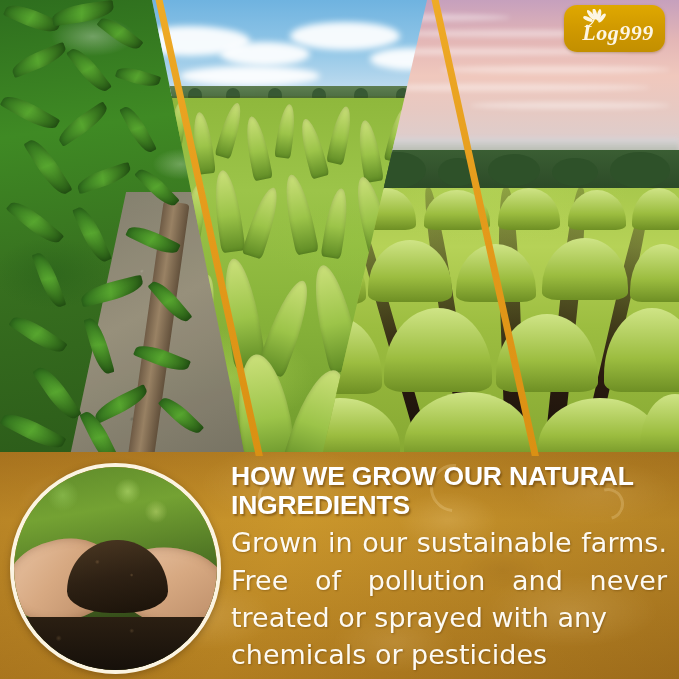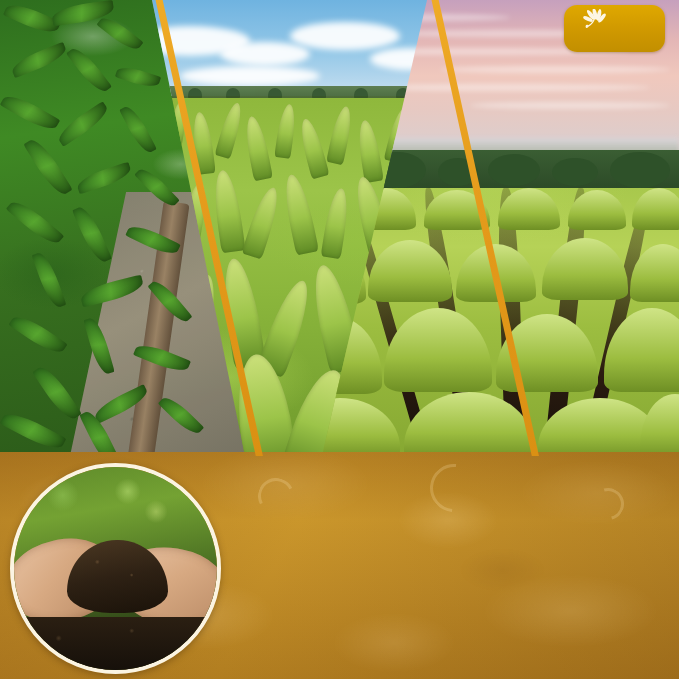--- a/index.html
+++ b/index.html
@@ -534,29 +534,39 @@
     <div class="band-swirl" style="left:592px; top:36px; width:26px; height:26px; transform:rotate(120deg);"></div>
 
     <div class="soil-circle">
       <div class="soil-bokeh"></div>
       <div class="soil-hand" style="left:-4%;  top:36%; width:54%; height:40%; transform:rotate(-12deg);"></div>
       <div class="soil-hand" style="left:50%; top:40%; width:54%; height:38%; transform:rotate(10deg);"></div>
       <div class="soil-mound"></div>
       <div class="soil-floor"></div>
     </div>
 
+    <div class="band-text">
+      <h2 class="headline">HOW WE GROW OUR NATURAL INGREDIENTS</h2>
+      <p class="bodycopy">
+        <span>Grown in our sustainable farms.</span>
+        <span>Free of pollution and never</span>
+        <span>treated or sprayed with any</span>
+        <span class="lastline">chemicals or pesticides</span>
+      </p>
+    </div>
   </div>
 
   <div class="logo-badge">
     <svg class="logo-flower" viewBox="0 0 26 22" aria-hidden="true">
       <g fill="#fdf6e4">
         <ellipse cx="9" cy="6" rx="2.1" ry="6" transform="rotate(-38 9 6)"></ellipse>
         <ellipse cx="13" cy="5" rx="2.0" ry="6" transform="rotate(-14 13 5)"></ellipse>
         <ellipse cx="17" cy="6" rx="2.0" ry="6" transform="rotate(12 17 6)"></ellipse>
         <ellipse cx="20" cy="9" rx="1.9" ry="5.4" transform="rotate(40 20 9)"></ellipse>
         <ellipse cx="6" cy="10" rx="1.9" ry="5.2" transform="rotate(-66 6 10)"></ellipse>
         <path d="M12 11 C10 15 7 17 4 18" stroke="#fdf6e4" stroke-width="1.3" fill="none"></path>
         <path d="M6 16 C4 15 3 17 4 19 C6 19 7 18 6 16 Z"></path>
       </g>
     </svg>
+    <div class="logo-word">Log999</div>
   </div>
 
 </div>
 
 </body></html>

